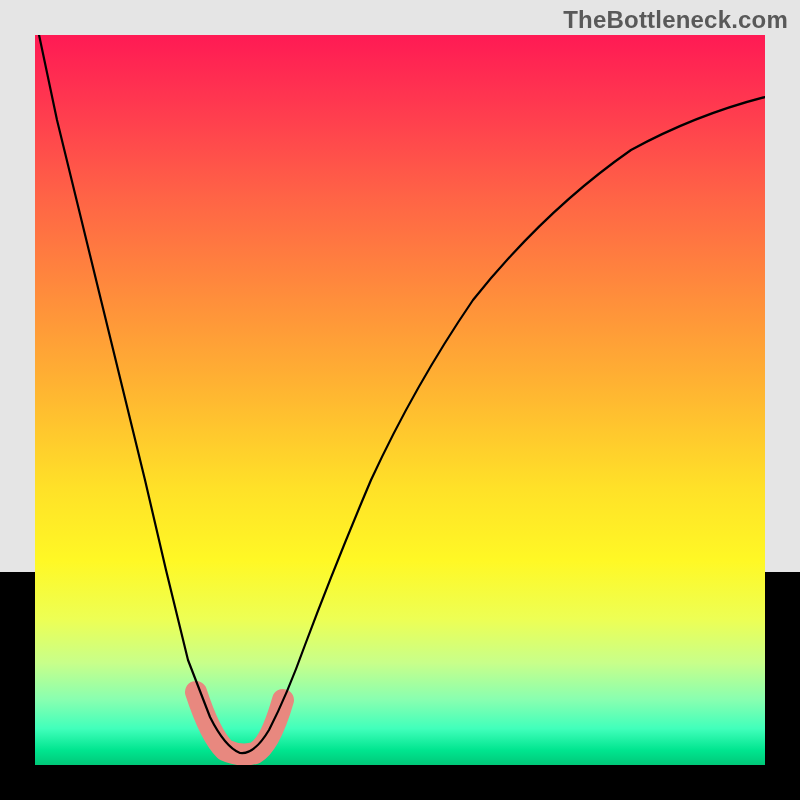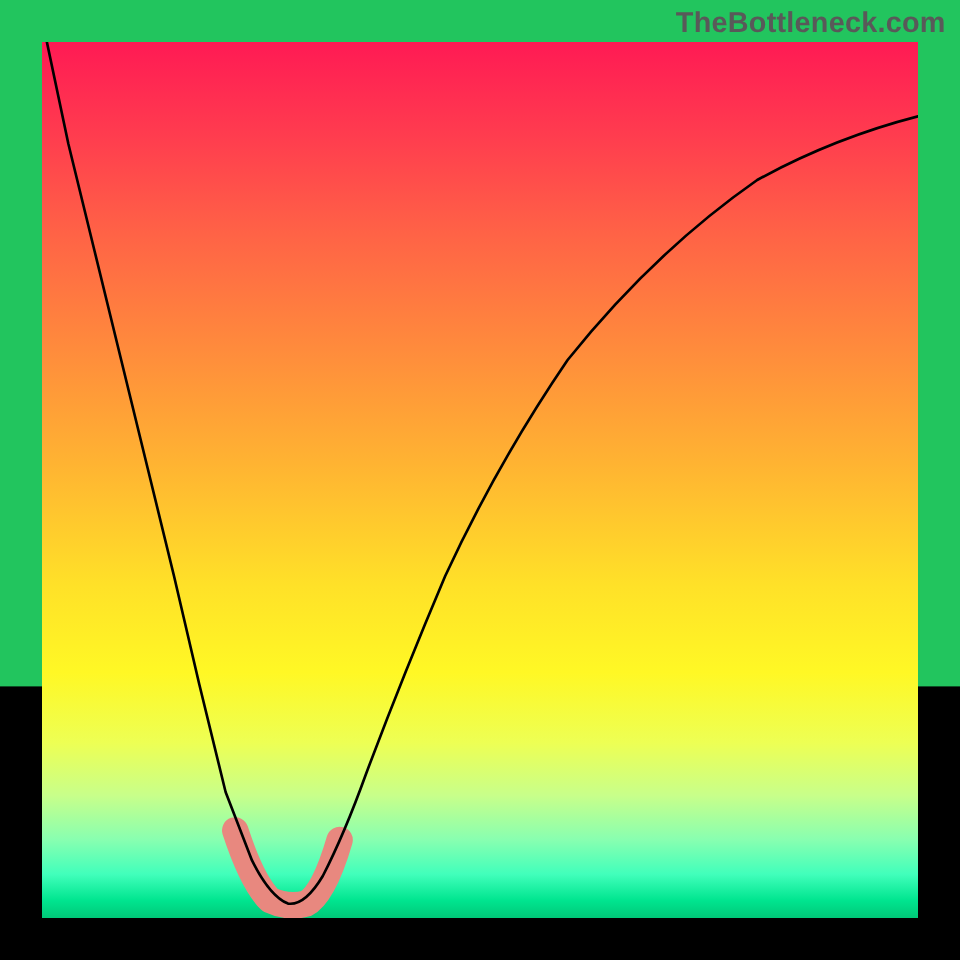--- a/index.html
+++ b/index.html
@@ -1,20 +1,20 @@
 <!DOCTYPE html>
 <html><head>
 <meta charset="utf-8">
 <style>
   * { margin: 0; padding: 0; box-sizing: border-box; }
   html, body { width: 800px; height: 800px; overflow: hidden; background: #000; }
   .outer {
     width: 800px;
     height: 572px;
-    background: #22c55e;
+    background: #e5e5e5;
     position: relative;
   }
   .watermark {
     position: absolute;
     top: 6px;
     right: 12px;
     font-family: Arial, Helvetica, sans-serif;
     font-size: 24px;
     font-weight: 600;
     color: #595959;

